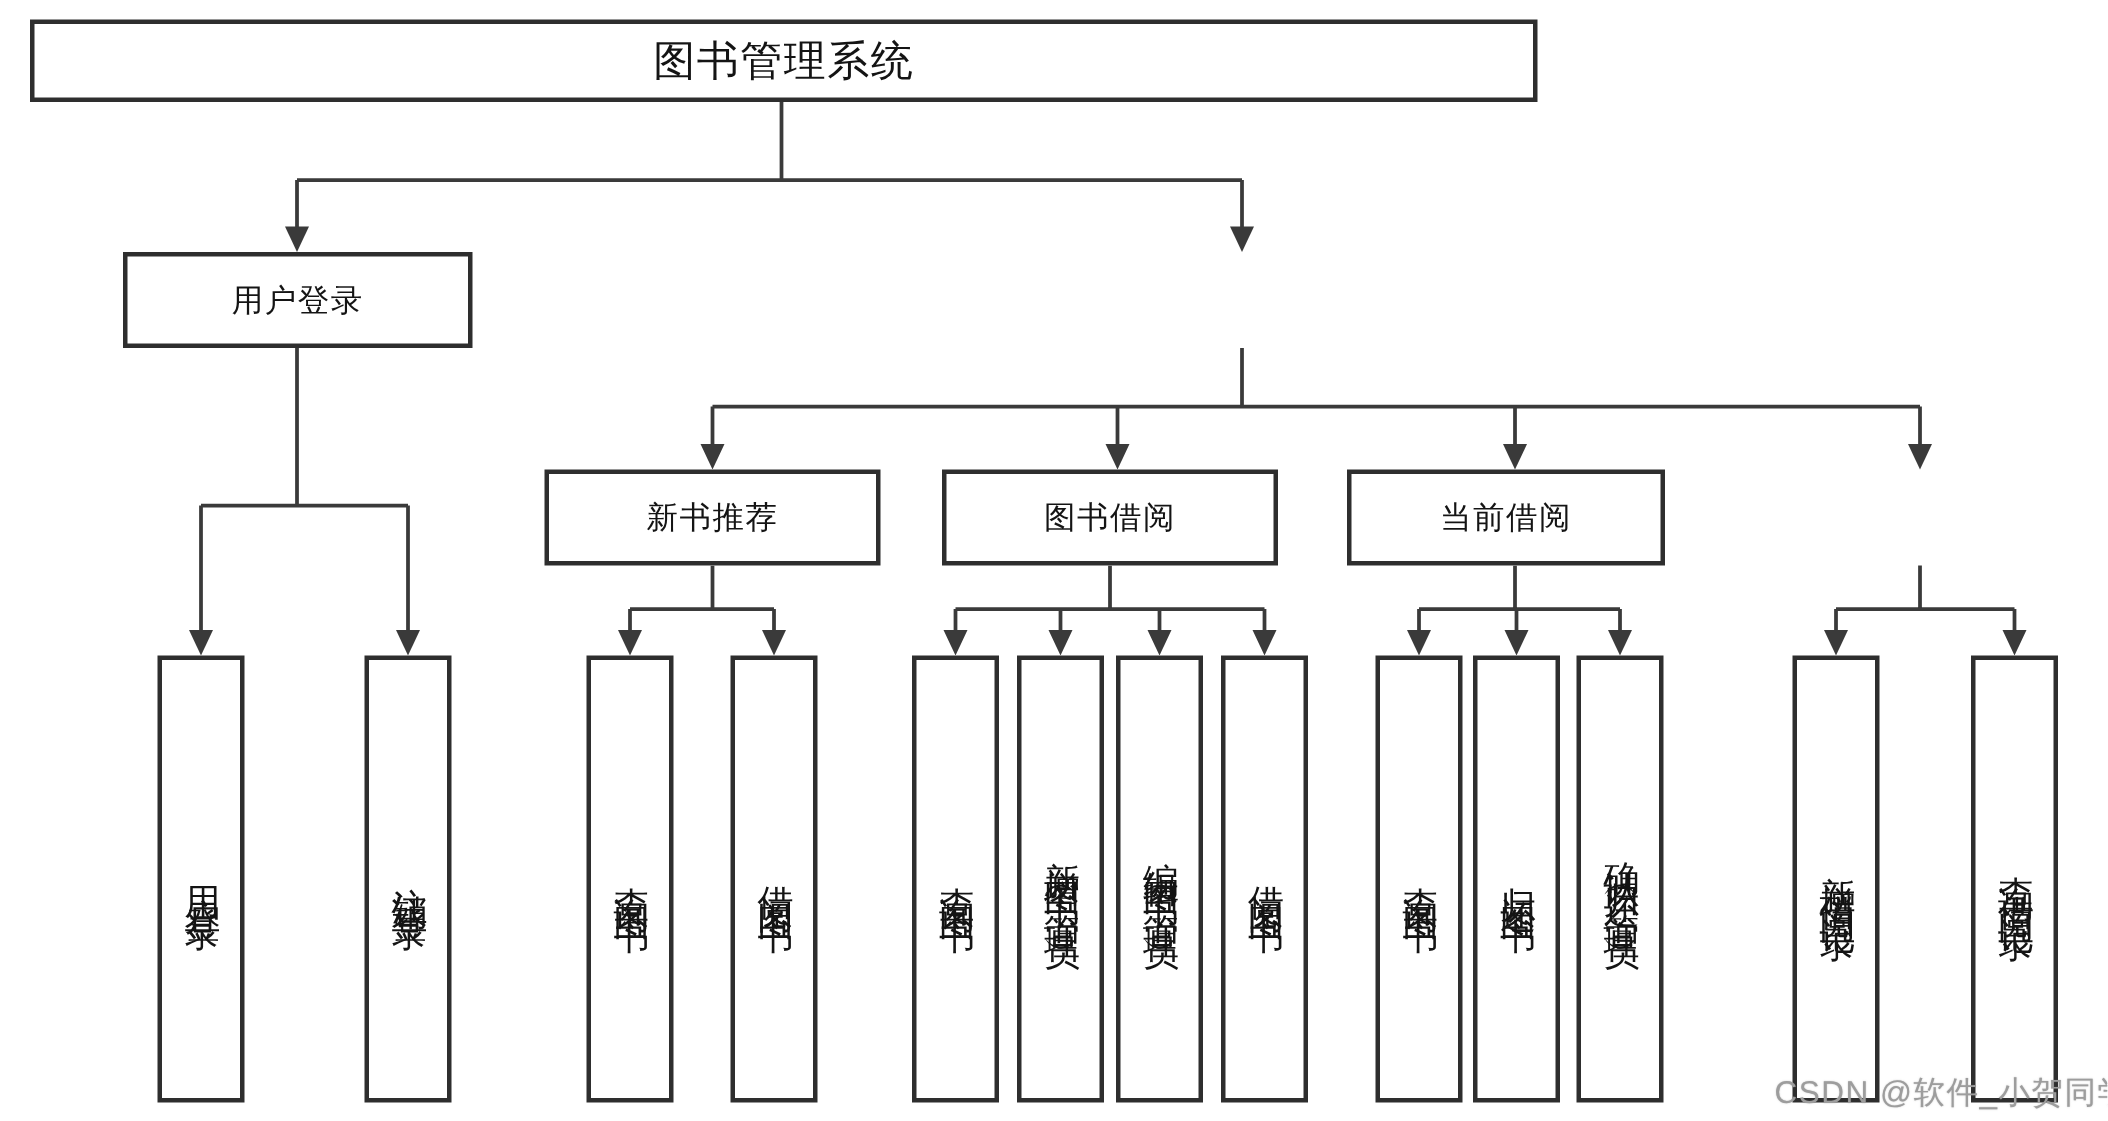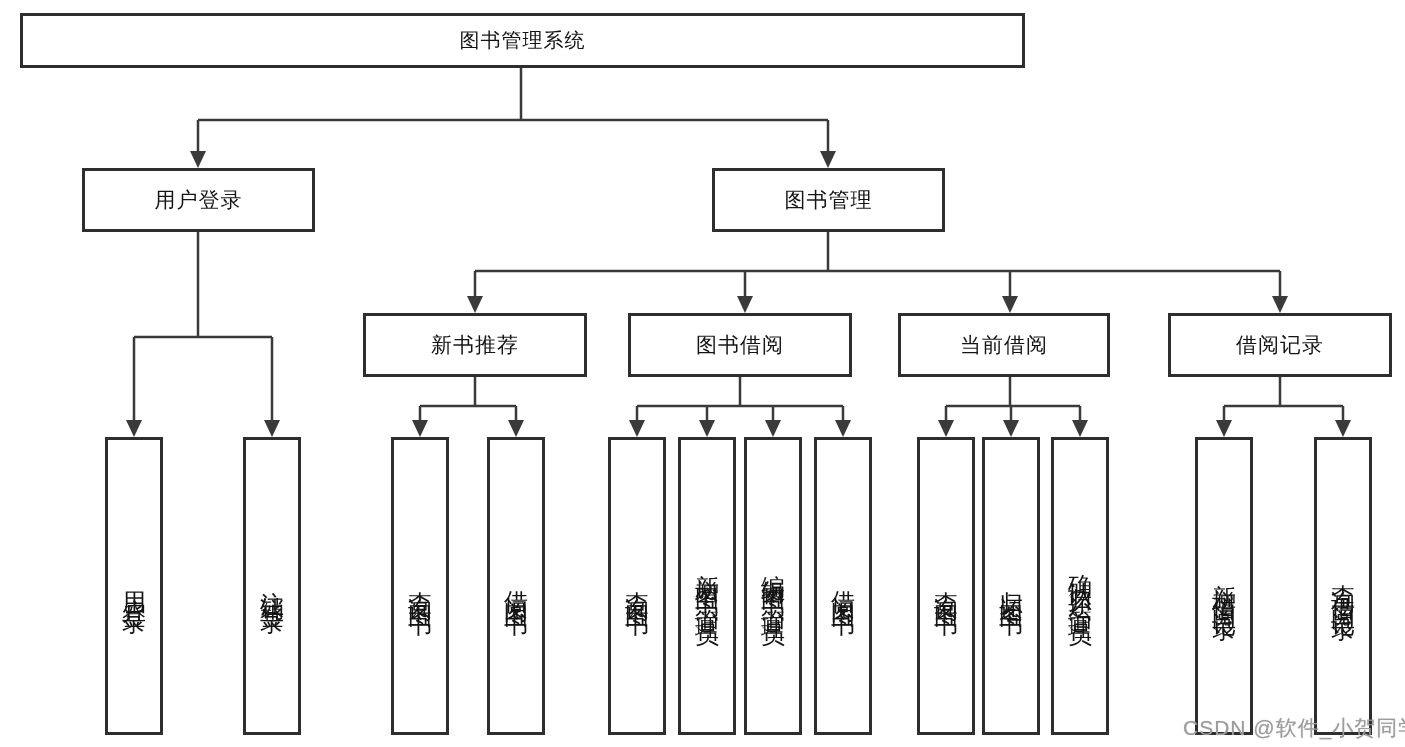--- a/index.html
+++ b/index.html
@@ -30,21 +30,21 @@
     align-items: center;
     justify-content: center;
     color: #141414;
     z-index: 2;
   }
   .hbox {
     font-size: 21px;
     letter-spacing: 1px;
   }
   .hbox.root {
-    font-size: 20px;
+    font-size: 28px;
   }
   .vbox {
     writing-mode: vertical-rl;
     text-orientation: mixed;
     font-size: 24px;
     letter-spacing: 7px;
     line-height: 1;
     width: 58px;
     top: 437px;
     height: 298px;
@@ -106,35 +106,29 @@
     </g>
   </svg>
 
   <div class="box hbox root" style="left:20px; top:13px; width:1005px; height:55px;">
     <span>图书管理系统</span>
   </div>
 
   <div class="box hbox" style="left:82px; top:168px; width:233px; height:64px;">
     <span>用户登录</span>
   </div>
-  <div class="box hbox" style="left:712px; top:168px; width:233px; height:64px;">
-    <span>图书管理</span>
-  </div>
 
   <div class="box hbox" style="left:363px; top:313px; width:224px; height:64px;">
     <span>新书推荐</span>
   </div>
   <div class="box hbox" style="left:628px; top:313px; width:224px; height:64px;">
     <span>图书借阅</span>
   </div>
   <div class="box hbox" style="left:898px; top:313px; width:212px; height:64px;">
     <span>当前借阅</span>
-  </div>
-  <div class="box hbox" style="left:1168px; top:313px; width:224px; height:64px;">
-    <span>借阅记录</span>
   </div>
 
   <div class="box vbox" style="left:105px;">
     <span>用户登录</span>
   </div>
   <div class="box vbox" style="left:243px;">
     <span>注销登录</span>
   </div>
 
   <div class="box vbox" style="left:391px;">

